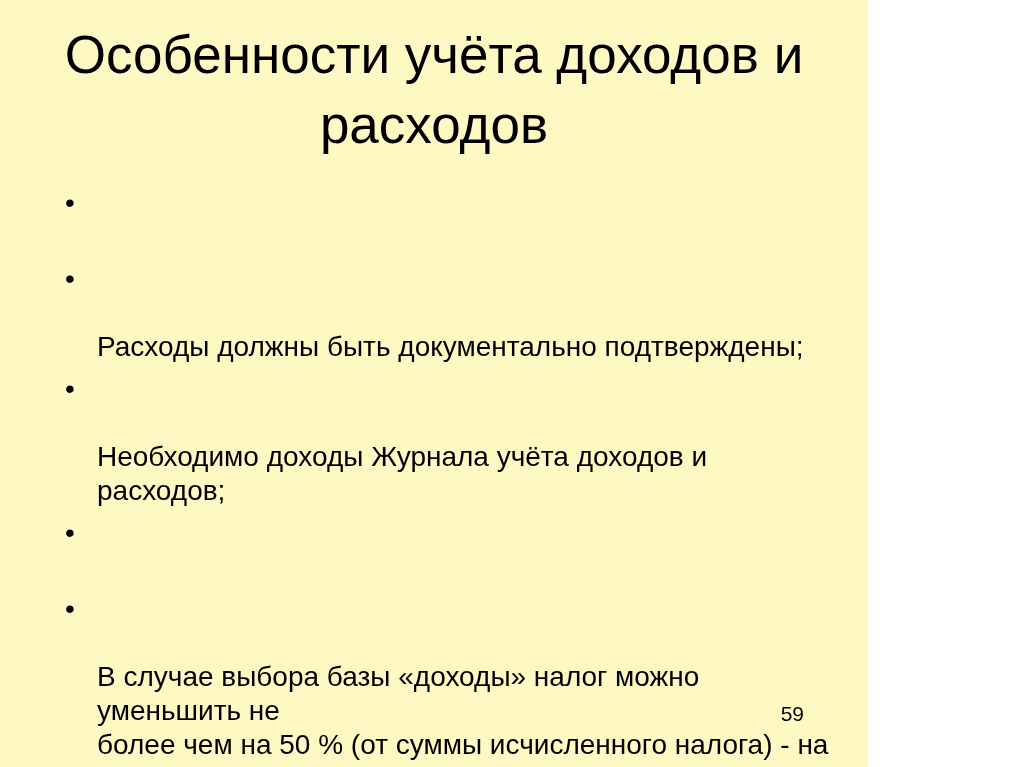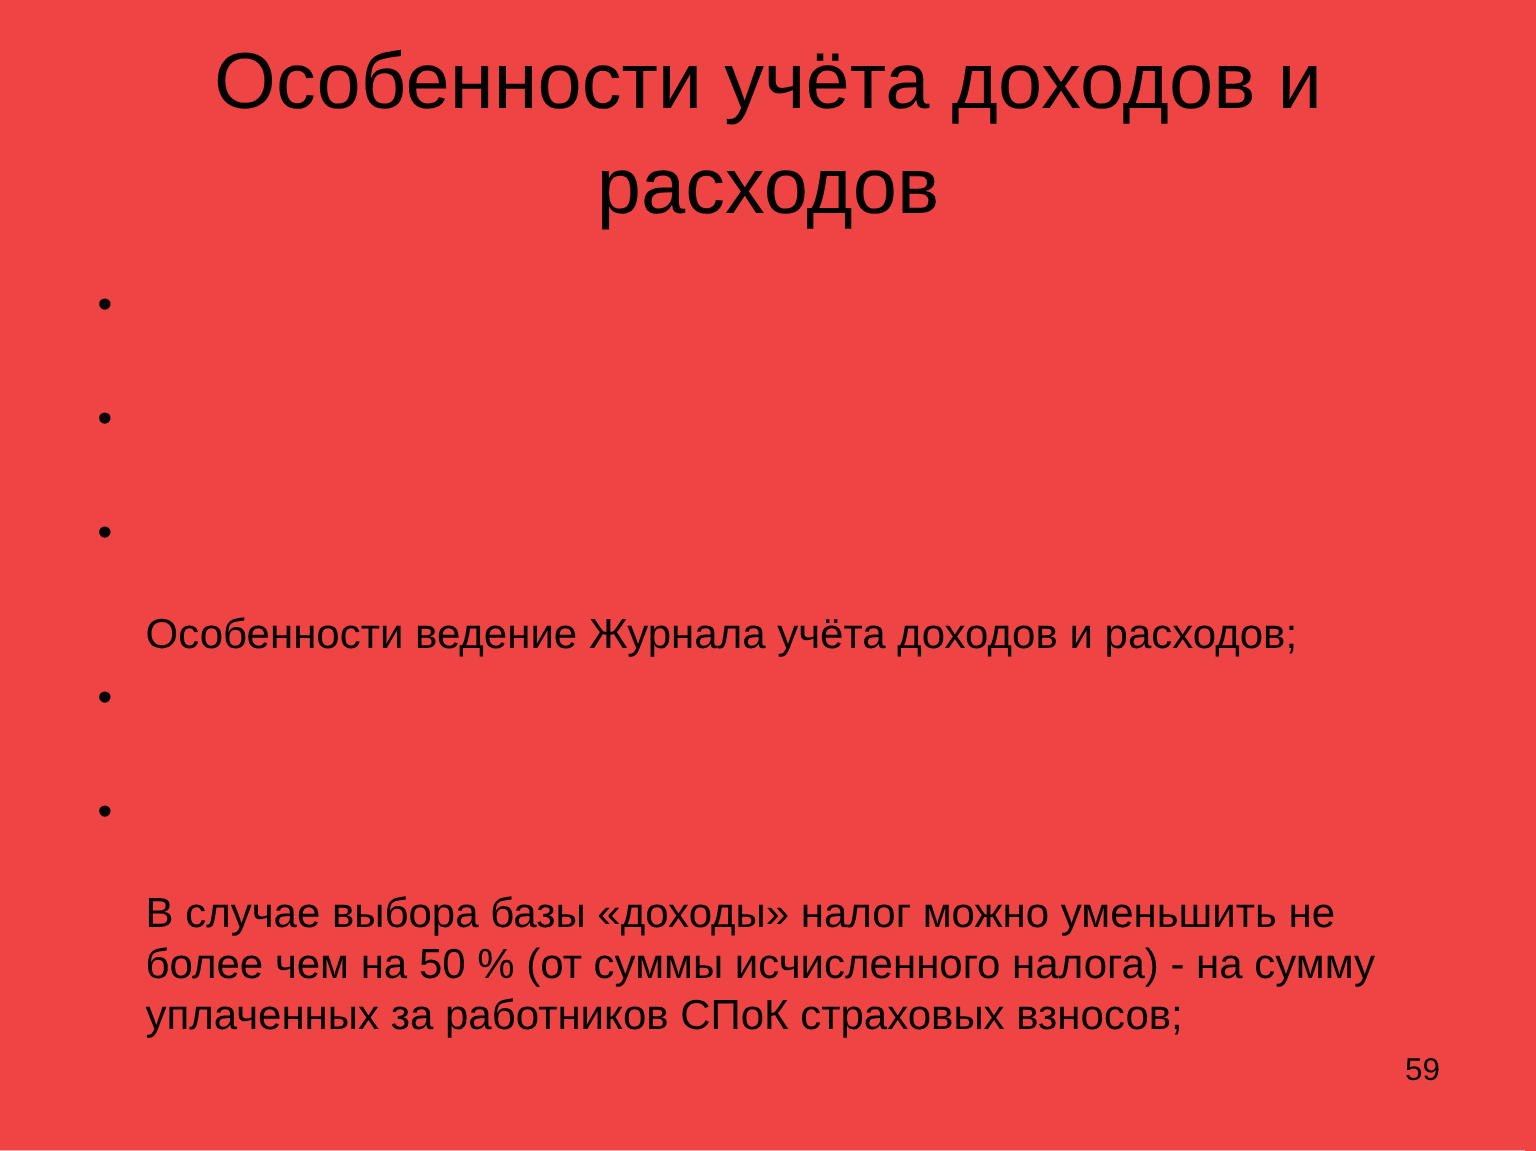--- a/index.html
+++ b/index.html
@@ -2,23 +2,23 @@
 <html lang="ru"><head>
 <meta charset="utf-8">
 <style>
   html, body {
     margin: 0;
     padding: 0;
     background: #ffffff;
   }
   .slide {
     position: relative;
-    width: 1024px;
+    width: 868px;
     height: 767px;
-    background: #ef4444;
+    background: #fef9c3;
     overflow: hidden;
     font-family: "Liberation Sans", sans-serif;
     color: #000000;
   }
   .title {
     padding-top: 20px;
     text-align: center;
     font-size: 53px;
     line-height: 70px;
     font-weight: 400;
@@ -66,25 +66,26 @@
 расходов</div>
 
   <div class="bullets">
 
     <div class="bullet-item">
       <span class="bullet-marker">•</span>
     </div>
 
     <div class="bullet-item">
       <span class="bullet-marker">•</span>
+      <span>Расходы должны быть документально подтверждены;</span>
     </div>
 
     <div class="bullet-item">
       <span class="bullet-marker">•</span>
-      <span>Особенности ведение Журнала учёта доходов и расходов;</span>
+      <span>Необходимо доходы Журнала учёта доходов и расходов;</span>
     </div>
 
     <div class="bullet-item">
       <span class="bullet-marker">•</span>
     </div>
 
     <div class="bullet-item">
       <span class="bullet-marker">•</span>
       <span>В случае выбора базы «доходы» налог можно уменьшить не
 более чем на 50 % (от суммы исчисленного налога) - на сумму

